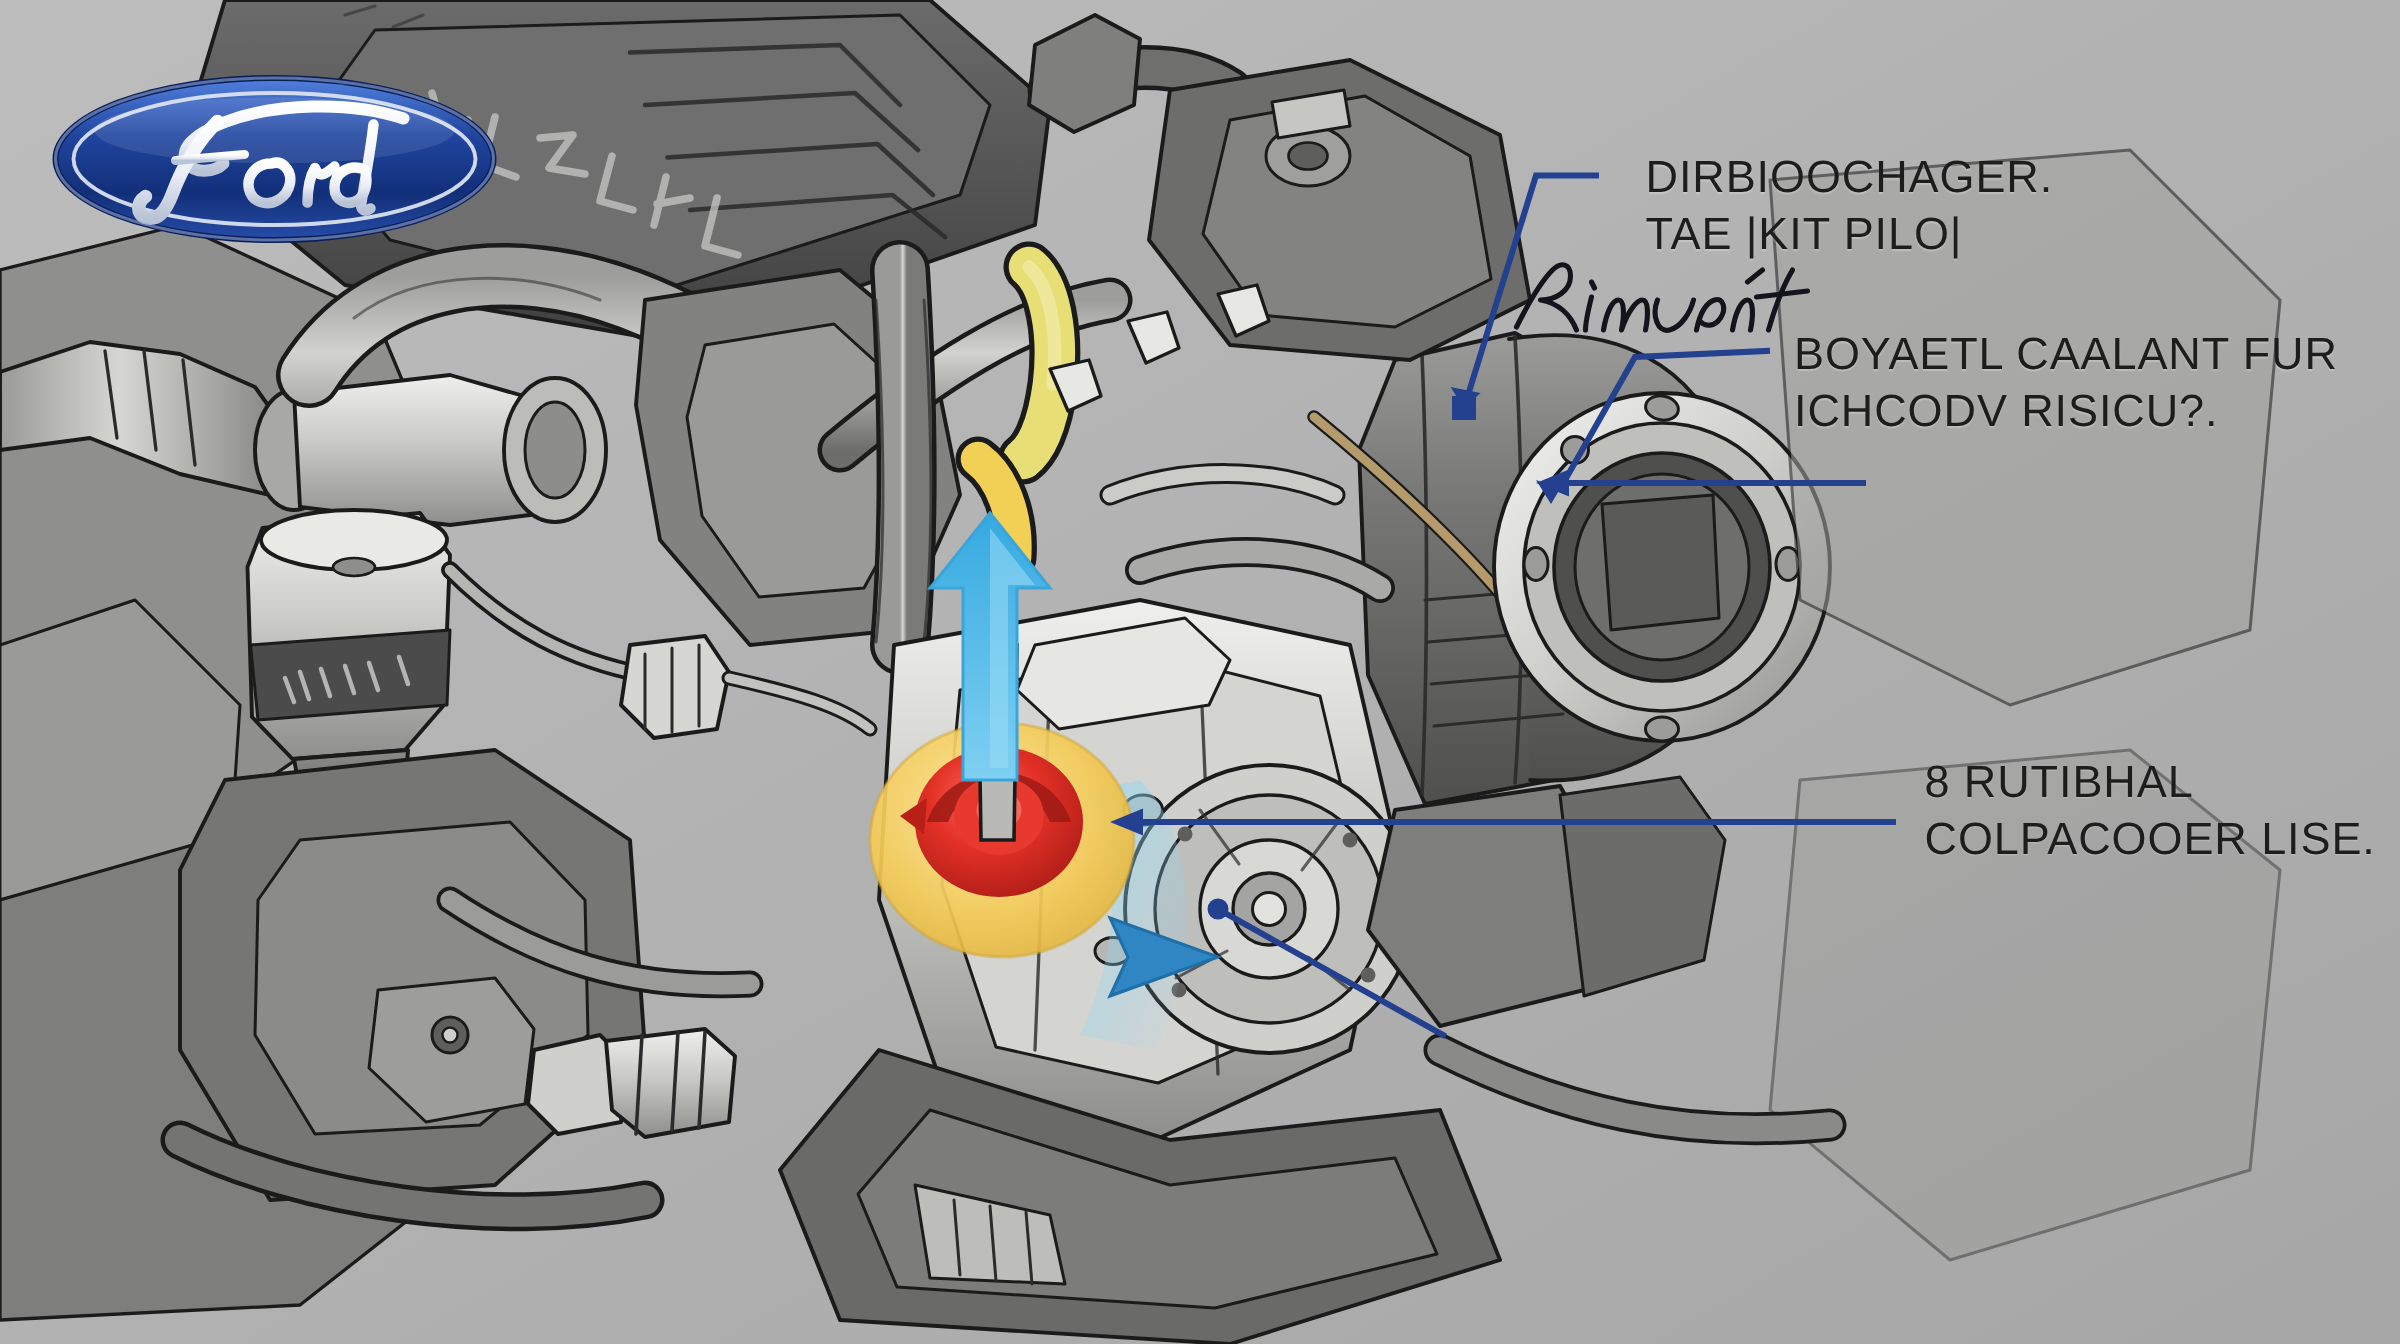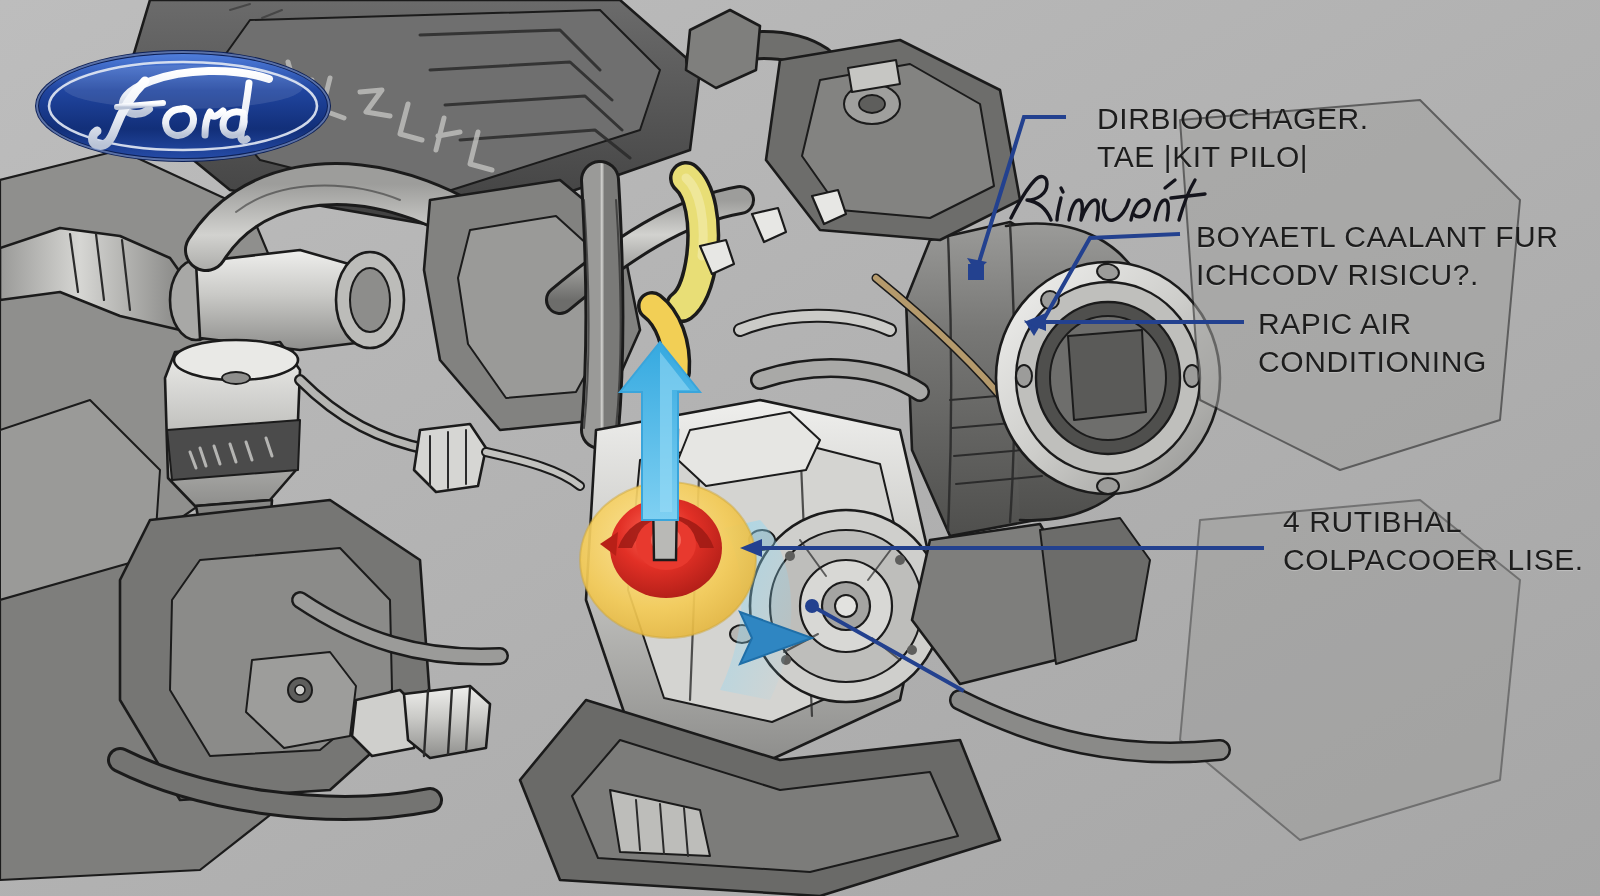--- a/index.html
+++ b/index.html
@@ -439,20 +439,18 @@
       </g>
     </svg>
   </div>
 
   <div class="callout c2">BOYAETL CAALANT FUR
 ICHCODV RISICU?.</div>
 
   <div class="callout c1">DIRBIOOCHAGER.
 TAE |KIT PILO|</div>
 
-  <div class="callout c3">RAPIC AIR
-CONDITIONING</div>
-
-  <div class="callout c4">4 RUTIBHAL
+
+  <div class="callout c4">8 RUTIBHAL
 COLPACOOER LISE.</div>
 
 
 </div>
 
 </body></html>

